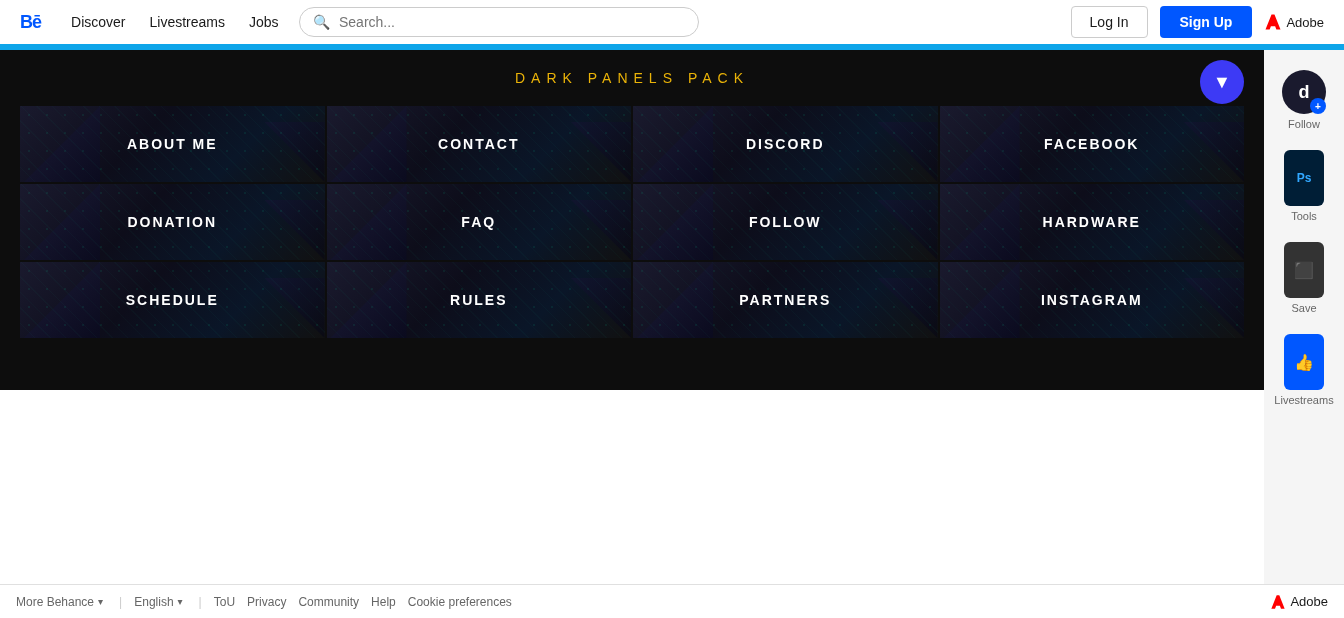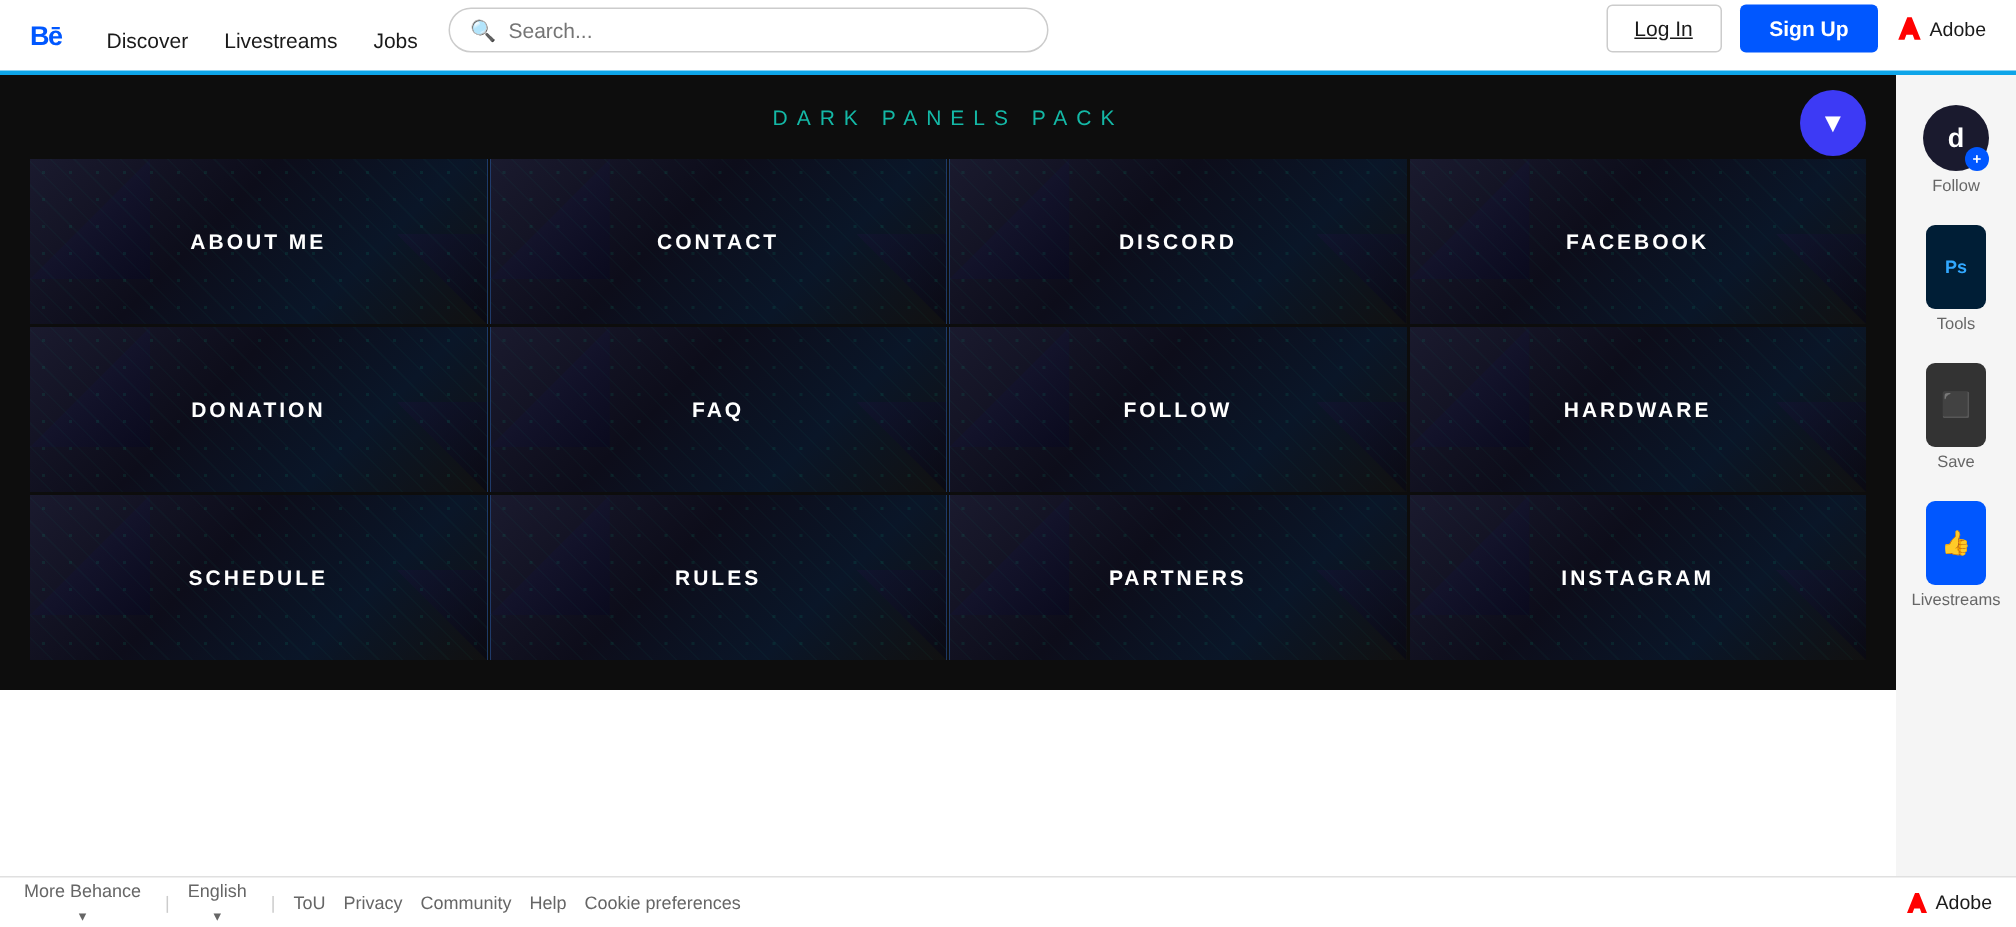--- a/index.html
+++ b/index.html
@@ -1,66 +1,66 @@
 <!DOCTYPE html>
 <html><head>
   <meta charset="utf-8">
   <style>
     * { margin: 0; padding: 0; box-sizing: border-box; }
     body { font-family: -apple-system, BlinkMacSystemFont, 'Segoe UI', sans-serif; background: #f5f5f5; width: 1344px; height: 618px; overflow: hidden; position: relative; }
 
     
     .header {
       position: fixed; top: 0; left: 0; right: 0; height: 50px;
-      background: #fff; display: flex; align-items: flex-end; padding: 12px 20px;
-      z-index: 100; border-bottom: 3px solid #0ea5e9;
+      background: #fff; display: flex; align-items: center; padding: 0 20px;
+      z-index: 100; border-bottom: 6px solid #0ea5e9;
     }
     .header-logo { font-size: 18px; font-weight: 800; color: #0057ff; margin-right: 30px; letter-spacing: -1px; }
     .header-nav { display: flex; gap: 24px; align-items: center; }
     .header-nav a { text-decoration: none; color: #1a1a1a; font-size: 14px; font-weight: 500; }
     .header-search {
       margin-left: 20px; flex: 1; max-width: 400px;
       display: flex; align-items: center; gap: 8px;
       border: 1px solid #ccc; border-radius: 20px; padding: 6px 14px;
       background: #fff;
     }
     .header-search input { border: none; outline: none; font-size: 14px; color: #999; width: 100%; background: transparent; }
     .header-actions { display: flex; align-items: center; gap: 12px; margin-left: auto; }
-    .btn-login { border: 1px solid #ccc; background: #fff; padding: 7px 18px; border-radius: 4px; font-size: 14px; cursor: pointer; color: #1a1a1a; text-decoration: underline; }
+    .btn-login { border: 1px solid #ccc; background: #fff; padding: 7px 18px; border-radius: 4px; font-size: 14px; cursor: pointer; color: #1a1a1a; }
     .btn-signup { background: #0057ff; color: #fff; border: none; padding: 8px 20px; border-radius: 4px; font-size: 14px; font-weight: 600; cursor: pointer; }
     .adobe-logo { font-size: 13px; color: #1a1a1a; display: flex; align-items: center; gap: 4px; }
 
     
     .main { margin-top: 50px; height: calc(618px - 50px - 34px); overflow: hidden; display: flex; background: #f5f5f5; }
 
     .content-area { flex: 1; overflow-y: auto; background: #fff; }
 
     .project-title-section {
       background: #fff; text-align: center; padding: 40px 20px 30px;
     }
     .project-title {
       font-size: 32px; font-weight: 900; letter-spacing: 2px; color: #1a1a1a;
     }
 
     .dark-panel {
       background: #0d0d0d; min-height: 340px; position: relative; padding: 20px;
     }
     .dark-panel-title {
-      text-align: center; color: #14b8a6; font-size: 14px; letter-spacing: 6px; margin-bottom: 20px; font-weight: 300;
+      text-align: center; color: #eab308; font-size: 14px; letter-spacing: 6px; margin-bottom: 20px; font-weight: 300;
     }
     .panel-v-icon {
       position: absolute; top: 10px; right: 20px;
       width: 44px; height: 44px; background: #3d3af5; border-radius: 50%;
       display: flex; align-items: center; justify-content: center; color: #fff; font-size: 18px;
     }
     .panels-grid {
       display: grid; grid-template-columns: repeat(4, 1fr); gap: 2px;
     }
     .panel-item {
-      position: relative; height: 110px; background: #3b82f6; overflow: hidden;
+      position: relative; height: 76px; background: #14532d; overflow: hidden;
       display: flex; align-items: center; justify-content: center;
       cursor: pointer;
     }
     .panel-item::before {
       content: ''; position: absolute; inset: 0;
       background: linear-gradient(135deg, #1a1a2e 0%, #0d0d1a 40%, #0a1628 70%, #111 100%);
     }
     .panel-item::after {
       content: ''; position: absolute; inset: 0;
       background: repeating-linear-gradient(
@@ -117,21 +117,21 @@
     .sidebar-icon-box.save { background: #333; color: #fff; }
     .sidebar-icon-box.appreciate { background: #0057ff; color: #fff; }
 
     
     .footer {
       position: fixed; bottom: 0; left: 0; right: 0; height: 34px;
       background: #fff; border-top: 1px solid #e0e0e0;
       display: flex; align-items: center; padding: 0 16px; gap: 0;
       font-size: 12px; color: #666;
     }
-    .footer-left { display: flex; align-items: center; gap: 4px; margin-right: 16px; flex-direction: column; }
+    .footer-left { display: flex; align-items: center; gap: 4px; margin-right: 16px; }
     .footer-links { display: flex; gap: 12px; align-items: flex-start; }
     .footer-links a { color: #666; text-decoration: none; font-size: 12px; }
     .footer-adobe { margin-left: auto; display: flex; align-items: center; gap: 4px; font-size: 13px; color: #1a1a1a; }
   </style>
 </head>
 <body>
 
 <header class="header">
   <div class="header-logo">Bē</div>
   <nav class="header-nav">

